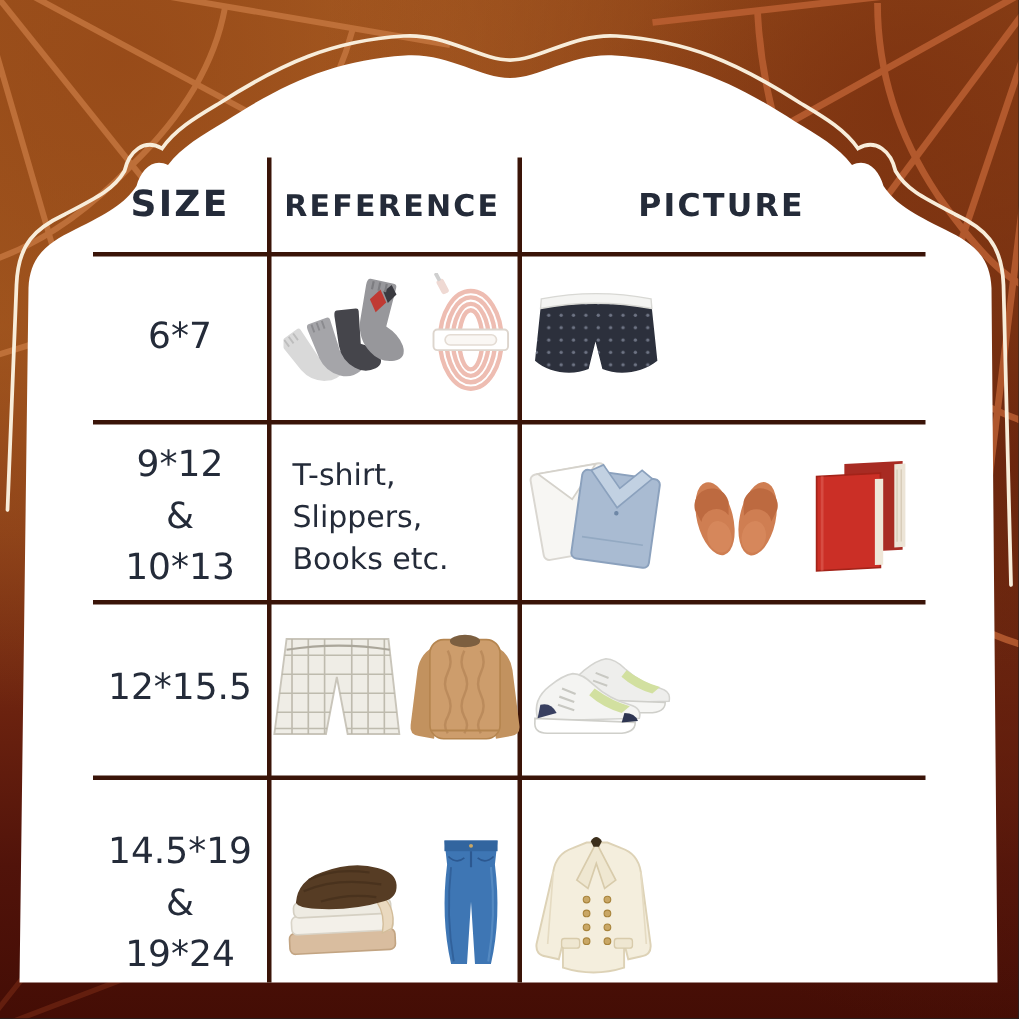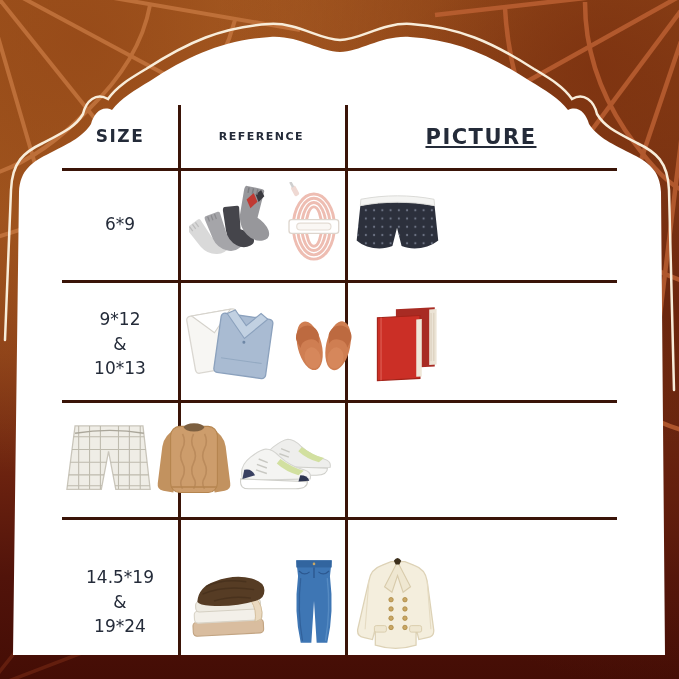--- a/index.html
+++ b/index.html
@@ -11,28 +11,28 @@
       radial-gradient(circle at 12% 6%, rgba(150,73,24,.9) 0%, rgba(150,73,24,0) 50%),
       radial-gradient(circle at 45% 4%, rgba(186,110,45,.8) 0%, rgba(186,110,45,0) 40%),
       linear-gradient(180deg,#a25a20 0%,#a85e23 32%,#8e431a 52%,#6b220f 70%,#51130a 85%,#440d05 100%);
   }
   .decor{position:absolute;left:0;top:0;}
   .table{position:absolute;left:62px;top:105px;width:555px;height:550px;color:#242b39;}
   .vline{position:absolute;top:0;height:550px;width:3px;background:#3a1408;}
   .hline{position:absolute;left:0;width:555px;height:3px;background:#3a1408;}
   .row{position:absolute;left:0;width:555px;display:flex;}
   .c-size{width:116px;display:flex;align-items:center;justify-content:center;
-    text-align:center;white-space:pre-line;font-size:17px;line-height:1.45;}
+    text-align:center;white-space:pre-line;font-size:24px;line-height:1.45;}
   .c-ref{width:167px;display:flex;align-items:center;padding-left:17px;box-sizing:border-box;
-    white-space:pre-line;font-size:11px;line-height:1.4;}
+    white-space:pre-line;font-size:20px;line-height:1.4;}
   .c-pic{width:272px;display:flex;align-items:center;justify-content:space-evenly;}
   .hdr{font-size:21px;letter-spacing:1.5px;font-weight:600;}
   .hdr .c-size,.hdr .c-ref{white-space:normal;}
   .hdr .c-ref{justify-content:center;padding-left:0;}
-  .hdr .c-pic{justify-content:center;text-decoration:underline;}
+  .hdr .c-pic{justify-content:center;}
   svg{display:block;}
 </style>
 </head>
 <body>
 
 <div class="stage">
 
   <svg class="decor" width="679" height="679" viewBox="0 0 679 679">
 
     <g stroke="#c97a43" stroke-width="4" fill="none" opacity="0.75">
@@ -75,21 +75,21 @@
     <div class="hline" style="top:295px"></div>
     <div class="hline" style="top:412px"></div>
 
     <div class="row hdr" style="top:0;height:63px">
       <div class="c-size">SIZE</div>
       <div class="c-ref">REFERENCE</div>
       <div class="c-pic">PICTURE</div>
     </div>
 
     <div class="row" style="top:63px;height:112px">
-      <div class="c-size">6*9</div>
+      <div class="c-size">6*7</div>
       <div class="c-pic">
         <svg width="84" height="86" viewBox="0 0 92 92">
           <g transform="translate(6,38) rotate(-36 15 22)">
               <path d="M3,0 h14 q2,0 2,2 l-1,24 q8,3 12,9 q4,7 -3,10 q-8,3 -15,-2 q-9,-6 -10,-17 l-1,-22 q0,-4 2,-4z" fill="#d9d9d9"></path>
               <path d="M5,1 v6 M9,1 v6 M13,1 v6" stroke="#bdbdbd" stroke-width="1.4"></path>
             </g>
           <g transform="translate(22,32) rotate(-20 15 22)">
               <path d="M3,0 h14 q2,0 2,2 l-1,24 q8,3 12,9 q4,7 -3,10 q-8,3 -15,-2 q-9,-6 -10,-17 l-1,-22 q0,-4 2,-4z" fill="#a5a5a9"></path>
               <path d="M5,1 v6 M9,1 v6 M13,1 v6" stroke="#8b8b8f" stroke-width="1.4"></path>
             </g>
@@ -127,20 +127,22 @@
           <path d="M6,16 C32,11 60,11 87,16 L91,54 C80,63 63,65 51,60 L46,40 L41,60 C29,65 12,63 2,54 Z" fill="url(#dots)" opacity="0.9"></path>
           <path d="M6,16 C32,11 60,11 87,16 l-0.6,-7 C60,4 33,4 6.6,9 Z" fill="#f4f4f2" stroke="#d8d8d4" stroke-width="1"></path>
         </svg>
       </div>
     </div>
 
     <div class="row" style="top:175px;height:128px">
       <div class="c-size">9*12
 &amp;
 10*13</div>
+      <div class="c-ref">T-shirt, Slippers,
+Books etc.</div>
       <div class="c-pic">
         <svg width="92" height="82" viewBox="0 0 98 88">
           <g transform="rotate(-10 32 42)">
             <rect x="6" y="10" width="54" height="62" rx="4" fill="#f7f6f3" stroke="#dad7d1" stroke-width="1.4"></rect>
             <path d="M12,10 L33,32 L54,10 Z" fill="#ffffff" stroke="#d5d2cb" stroke-width="1.2"></path>
           </g>
           <g transform="rotate(8 62 48)">
             <rect x="34" y="14" width="56" height="64" rx="4" fill="#a9bbd2" stroke="#8ba1bd" stroke-width="1.4"></rect>
             <path d="M40,14 L62,38 L84,14 L76,9 L62,24 L48,9 Z" fill="#c2d1e2" stroke="#8ba1bd" stroke-width="1.2"></path>
             <circle cx="62" cy="42" r="1.6" fill="#6e87a6"></circle>
@@ -166,20 +168,21 @@
             <path d="M66,14 v52 M69,14 v52" stroke="#d7ccb9" stroke-width="1"></path>
             <rect x="8" y="16" width="46" height="68" fill="#cb2f26" stroke="#a32319" stroke-width="1.2"></rect>
             <rect x="50" y="20" width="6" height="62" fill="#efe7d8"></rect>
             <path d="M12,16 v68" stroke="#e06055" stroke-width="2" opacity="0.6"></path>
           </g>
         </svg>
       </div>
     </div>
 
     <div class="row" style="top:295px;height:117px">
+      <div class="c-size">12*15.5</div>
       <div class="c-pic">
         <svg width="86" height="78" viewBox="0 0 95 85">
           <defs>
               <clipPath id="shc">
                 <path d="M10,6 H85 L93,76 H55 L47,34 L39,76 H1 Z"></path>
               </clipPath>
             </defs>
           <path d="M10,6 H85 L93,76 H55 L47,34 L39,76 H1 Z" fill="#efede6" stroke="#c9c5ba" stroke-width="1.4"></path>
           <g clip-path="url(#shc)" stroke="#b9b5a8" stroke-width="1.2" opacity="0.9">
             <path d="M14,0 V85 M26,0 V85 M38,0 V85 M58,0 V85 M70,0 V85 M82,0 V85"></path>

